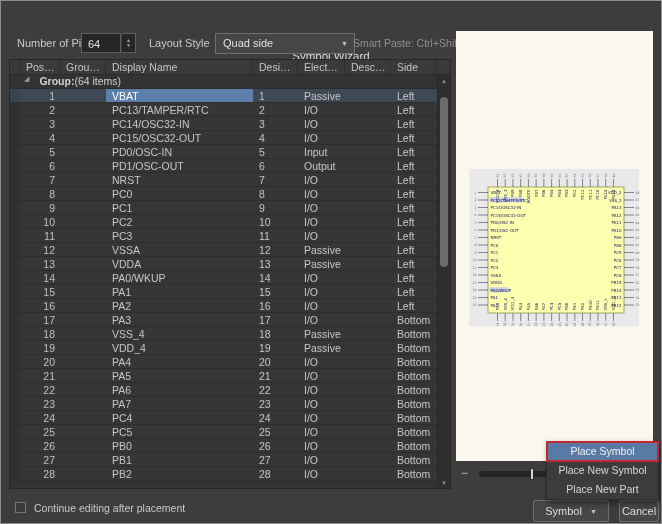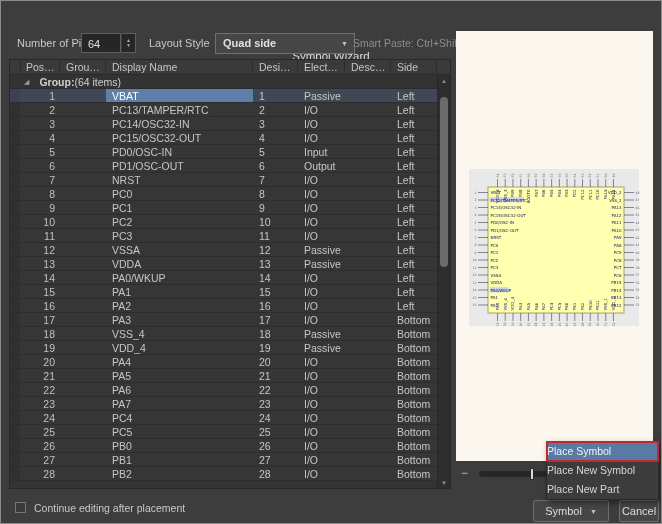--- a/index.html
+++ b/index.html
@@ -14,33 +14,33 @@
   .controls{position:absolute;left:0;top:30px;width:450px;height:26px;}
   .lbl{position:absolute;top:6px;font-size:11px;color:#c9c9c9;white-space:nowrap;}
   .pins-lbl{left:16px;}
   .numinput{position:absolute;left:80px;top:2px;width:40px;height:20px;background:#262626;
             border:1px solid #5f5f5f;color:#e0e0e0;font-size:11px;line-height:20px;padding-left:6px;box-sizing:border-box;}
   .spin{position:absolute;left:121px;top:2px;width:14px;height:20px;background:#262626;border:1px solid #5f5f5f;
         border-left:none;box-sizing:border-box;display:flex;flex-direction:column;align-items:center;justify-content:center;}
   .spin span{font-size:5px;color:#aaa;line-height:5px;display:block;}
   .style-lbl{left:148px;}
   .dropdown{position:absolute;left:214px;top:2px;width:140px;height:21px;background:#464646;border:1px solid #707070;
-            box-sizing:border-box;color:#e0e0e0;font-size:11px;line-height:19px;padding-left:7px;font-weight:bold;}
+            box-sizing:border-box;color:#e0e0e0;font-size:11px;line-height:19px;padding-left:7px;}
   .dropdown .arr{position:absolute;right:6px;top:0;font-size:7px;color:#c4c4c4;line-height:19px;}
   .smartpaste{position:absolute;left:352px;top:6px;font-size:10.5px;color:#8e8e8e;white-space:nowrap;}
   
   .table{position:absolute;left:8px;top:58px;width:442px;height:430px;background:#333;
          border:1px solid #282828;box-sizing:border-box;font-size:10.5px;color:#c6c6c6;overflow:hidden;}
   .thr{display:grid;grid-template-columns:10px 40px 46px 147px 45px 47px 46px 46px;height:15px;background:#3a3a3a;
        border-bottom:1px solid #2a2a2a;box-sizing:border-box;}
   .th{padding:1px 4px 0 6px;white-space:nowrap;overflow:hidden;text-overflow:ellipsis;border-right:1px solid #2e2e2e;
       color:#c6c6c6;box-sizing:border-box;}
   .th .sort{font-size:6px;color:#9a9a9a;margin-left:4px;vertical-align:2px;}
   .tbody{position:absolute;left:0;top:15px;width:429px;height:415px;overflow:hidden;}
-  .grow{display:flex;align-items:center;height:14px;background:#333;border-bottom:1px solid #2c2c2c;box-sizing:border-box;}
+  .grow{display:flex;height:14px;background:#333;border-bottom:1px solid #2c2c2c;box-sizing:border-box;}
   .grow .tri{margin-left:14px;font-size:7px;color:#9c9c9c;}
   .grow .gl{margin-left:10px;font-weight:bold;color:#d2d2d2;}
   .grow .gc{color:#cfcfcf;}
   .tr{display:grid;grid-template-columns:10px 40px 46px 147px 45px 47px 46px 48px;height:14px;background:#363636;
       border-bottom:1px solid #2d2d2d;box-sizing:border-box;}
   .td{padding:1px 5px 0 6px;white-space:nowrap;overflow:hidden;box-sizing:border-box;line-height:12px;}
   .td.ind{background:#303030;padding:0;}
   .td.num{text-align:right;color:#c0c0c0;}
   .tr.sel{background:#3f4956;}
   .tr.sel .td.ind{background:#3a424e;}
@@ -53,21 +53,21 @@
   .preview{position:absolute;left:455px;top:30px;width:197px;height:430px;background:#fbf7ee;}
   .preview svg{position:absolute;left:0;top:0;}
   
   .zoomrow{position:absolute;left:455px;top:463px;width:197px;height:20px;}
   .zminus{position:absolute;left:5px;top:2px;font-size:12px;color:#bdbdbd;}
   .ztrack{position:absolute;left:23px;top:7px;width:107px;height:6px;background:#262626;border-radius:3px;}
   .zhandle{position:absolute;left:51px;top:-3px;width:4px;height:12px;background:#d6d6d6;border:1px solid #2a2a2a;box-sizing:border-box;}
   
   .cmenu{position:absolute;left:545px;top:440px;width:113px;background:#3c3c3c;border:1px solid #2a2a2a;
          box-shadow:2px 3px 6px rgba(0,0,0,.45);box-sizing:border-box;z-index:5;}
-  .mi{height:19px;line-height:19px;text-align:left;font-size:10.5px;color:#d6d6d6;white-space:nowrap;}
+  .mi{height:19px;line-height:19px;text-align:center;font-size:10.5px;color:#d6d6d6;white-space:nowrap;}
   .mi.hl{background:#587aa5;color:#f2f2f2;outline:2px solid #c1272d;outline-offset:-1px;}
   
   .footer{position:absolute;left:0;top:492px;width:662px;height:32px;padding-left:48px;}
   .cbx{position:absolute;left:14px;top:9px;width:11px;height:11px;background:#3a3a3a;border:1px solid #767676;box-sizing:border-box;}
   .cbl{position:absolute;left:33px;top:9px;font-size:10.5px;color:#c9c9c9;}
   .btn{position:absolute;top:7px;height:22px;background:#474747;border:1px solid #6e6e6e;border-radius:2px;
        color:#dcdcdc;font-size:11px;font-family:"Liberation Sans",sans-serif;padding:0 10px;}
   .btn.place{left:532px;width:76px;}
   .btn.place .dd{font-size:7px;margin-left:8px;vertical-align:1px;color:#c4c4c4;}
   .btn.cancel{left:618px;width:40px;padding:0;}

